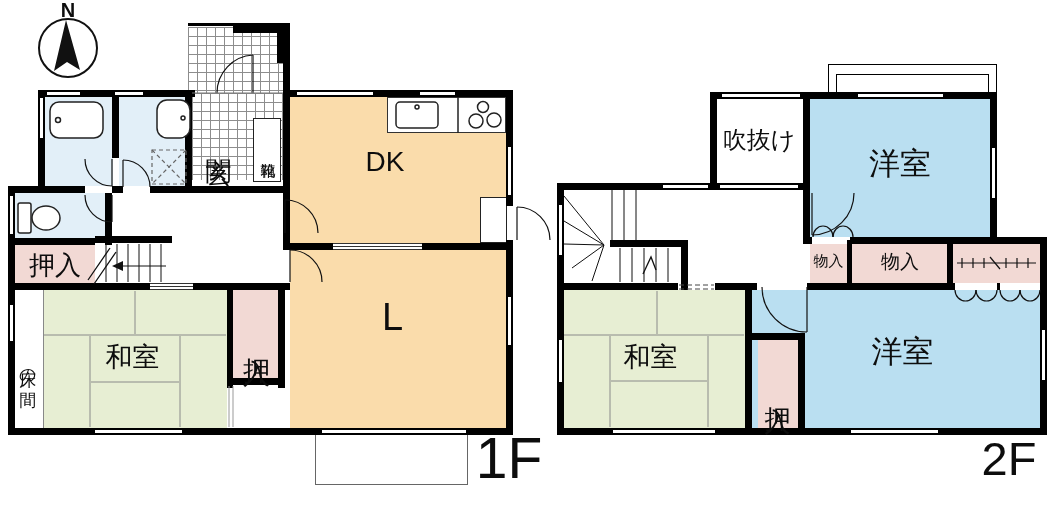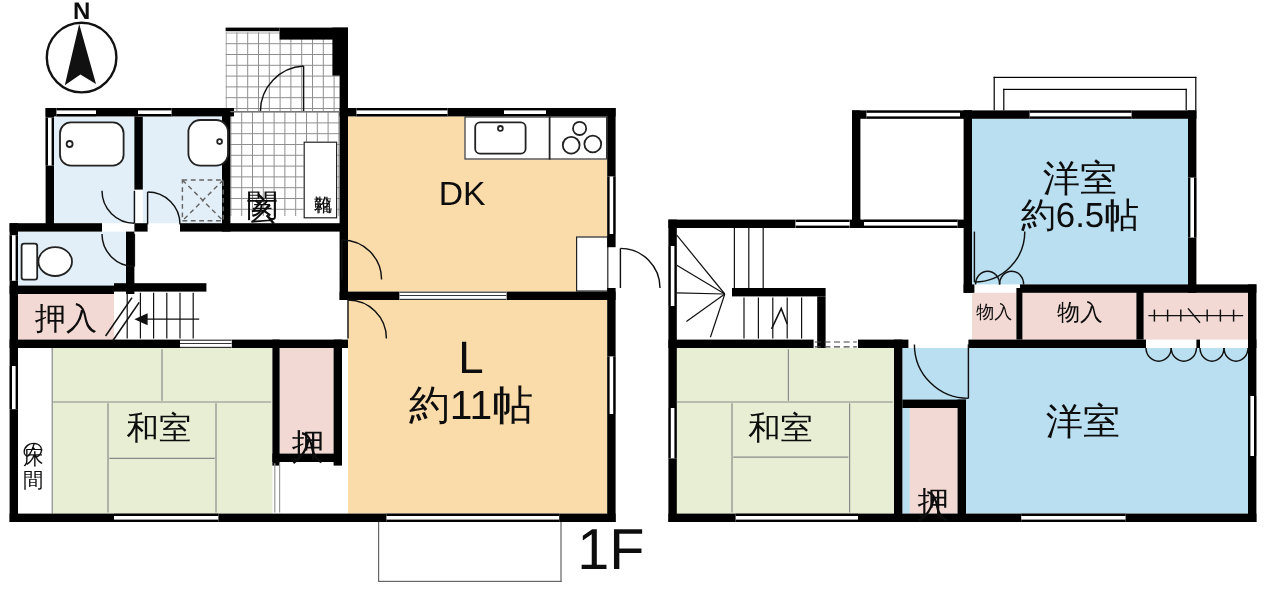--- a/index.html
+++ b/index.html
@@ -256,34 +256,34 @@
     </g>
   </svg>
 
   <div class="lbl" style="left:56px;top:0;width:24px;height:22px;font-size:20px;font-weight:bold">N</div>
 
   <div class="lbl" style="left:295px;top:118px;width:180px;height:88px">
     <span style="font-size:28px">DK</span>
   </div>
   <div class="lbl" style="left:295px;top:268px;width:195px;height:100px">
     <span style="font-size:38px">L</span>
-    <span style="font-size:34px">約11帖</span>
   </div>
   <div class="lbl" style="left:90px;top:344px;width:85px;height:28px;font-size:27px">和室</div>
   <div class="lbl vert" style="left:13px;top:328px;width:28px;height:80px;font-size:17px">床の間</div>
   <div class="lbl" style="left:20px;top:251px;width:70px;height:28px;font-size:26px">押入</div>
   <div class="lbl vert" style="left:235px;top:298px;width:42px;height:78px;font-size:27px">押入</div>
   <div class="lbl vert" style="left:203px;top:106px;width:32px;height:66px;font-size:26px">玄関</div>
   <div class="lbl vert" style="left:257px;top:128px;width:22px;height:48px;font-size:15px">靴箱</div>
-  <div class="lbl" style="left:473px;top:433px;width:72px;height:52px;font-size:48px">1F</div>
-
+  <div class="lbl" style="left:473px;top:433px;width:72px;height:52px;font-size:57px">1F</div>
+
+  <div class="lbl" style="left:715px;top:126px;width:88px;height:28px;font-size:24px">吹抜け</div>
   <div class="lbl" style="left:815px;top:128px;width:170px;height:72px">
     <span style="font-size:31px">洋室</span>
-    <span style="font-size:29px">約6.5帖</span>
   </div>
   <div class="lbl" style="left:800px;top:312px;width:205px;height:80px">
     <span style="font-size:31px">洋室</span>
   </div>
   <div class="lbl" style="left:608px;top:344px;width:85px;height:28px;font-size:27px">和室</div>
   <div class="lbl vert" style="left:758px;top:347px;width:40px;height:80px;font-size:26px">押入</div>
   <div class="lbl" style="left:810px;top:250px;width:37px;height:22px;font-size:15px">物入</div>
   <div class="lbl" style="left:865px;top:249px;width:70px;height:26px;font-size:19px">物入</div>
+  <div class="lbl" style="left:970px;top:433px;width:78px;height:52px;font-size:47px">2F</div>
 </div>
 
 </body></html>

